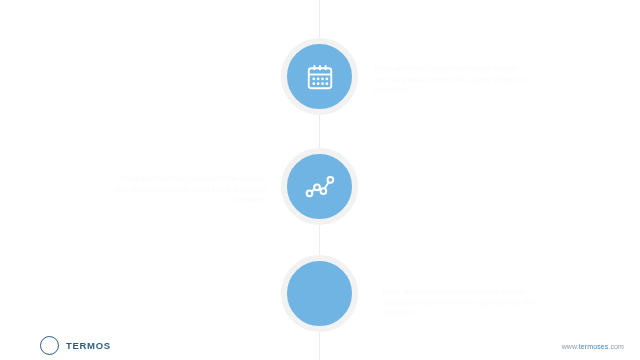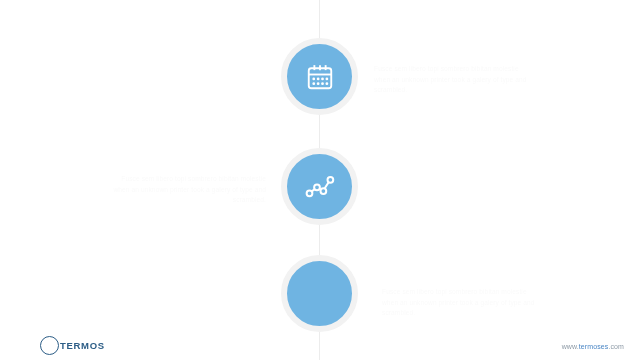--- a/index.html
+++ b/index.html
@@ -56,21 +56,21 @@
   .copy-1 { left:374px; top:64px;  text-align:left; }
   .copy-2 { left:106px; top:174px; width:160px; text-align:right; }
   .copy-3 { left:382px; top:287px; text-align:left; }
 
   
   .logo {
     position:absolute;
     left:40px; top:336px;
     display:flex;
     align-items:center;
-    gap:1px;
+    gap:7px;
   }
   .logo-mark {
     width:19px; height:19px;
     border:1.8px solid #2c5d86;
     border-radius:50%;
   }
   .logo-text {
     font-size:9.5px;
     font-weight:bold;
     color:#2c5d86;

